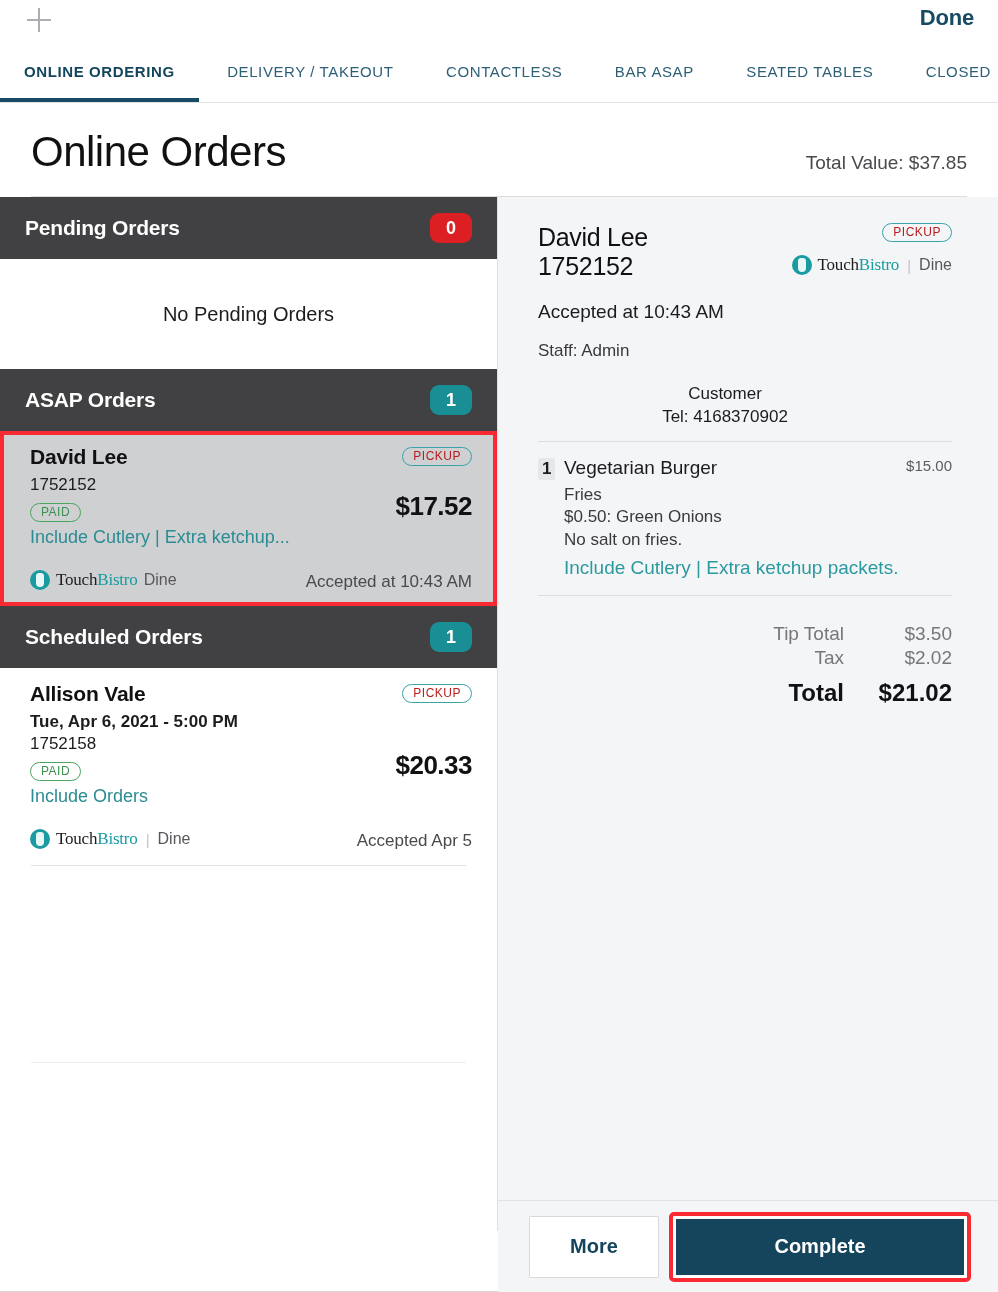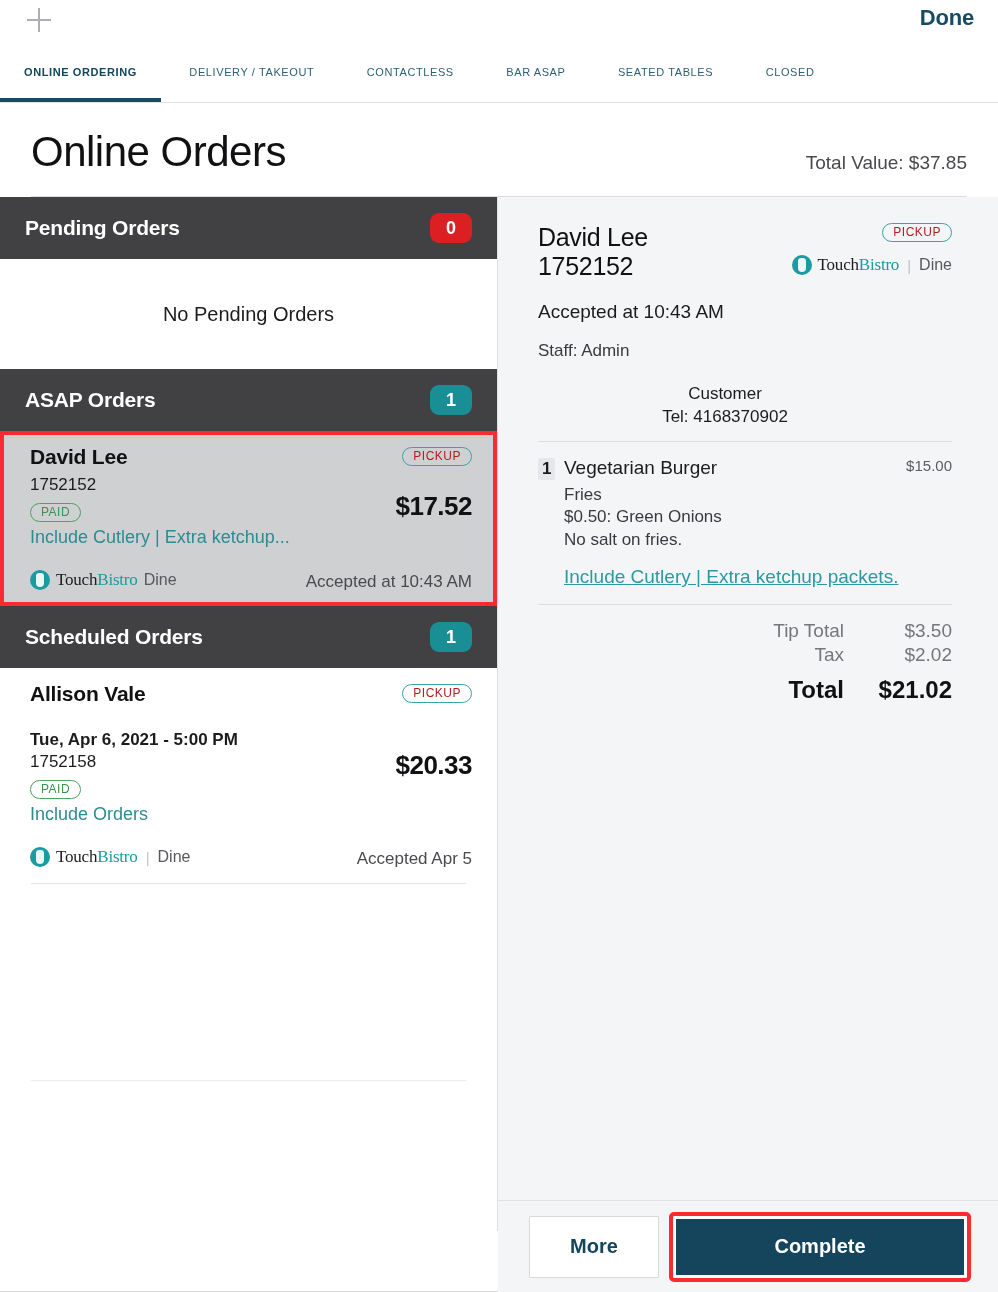--- a/index.html
+++ b/index.html
@@ -63,21 +63,21 @@
     background: #ffffff;
     border-bottom: 1px solid #e3e3e6;
     overflow: hidden;
     white-space: nowrap;
   }
   .tab {
     display: inline-block;
     position: relative;
     height: 56px;
     line-height: 52px;
-    font-size: 11px;
+    font-size: 15px;
     letter-spacing: 0.6px;
     color: #2d5f77;
     padding: 0 24px;
     cursor: pointer;
     vertical-align: top;
   }
   .tab.active {
     color: #13455c;
     font-weight: bold;
   }
@@ -228,21 +228,21 @@
     top: 2px;
   }
   .pill-paid {
     border: 1.5px solid #4aa55f;
     color: #3d9152;
   }
   .oc-sched {
     font-size: 17px;
     font-weight: bold;
     color: #1c1c1e;
-    margin-top: 20px;
+    margin-top: 2px;
   }
   .oc-num {
     font-size: 17px;
     color: #1c1c1e;
     margin-top: 2px;
   }
   .oc-paidline {
     margin-top: 7px;
   }
   .oc-notes {
@@ -418,26 +418,25 @@
     margin-top: 2px;
   }
   .item-mod {
     font-size: 17px;
     color: #3a3a3e;
     line-height: 1.32;
   }
   .item-note {
     font-size: 19px;
     color: #2b9aa0;
-    margin-top: 15px;
-    text-decoration: underline;
+    margin-top: 6px;
   }
 
   .totals {
-    margin-top: 14px;
+    margin-top: 26px;
     padding-right: 0;
   }
   .t-row {
     display: flex;
     justify-content: flex-end;
     align-items: baseline;
     font-size: 19px;
     color: #76767b;
     line-height: 1.25;
   }

